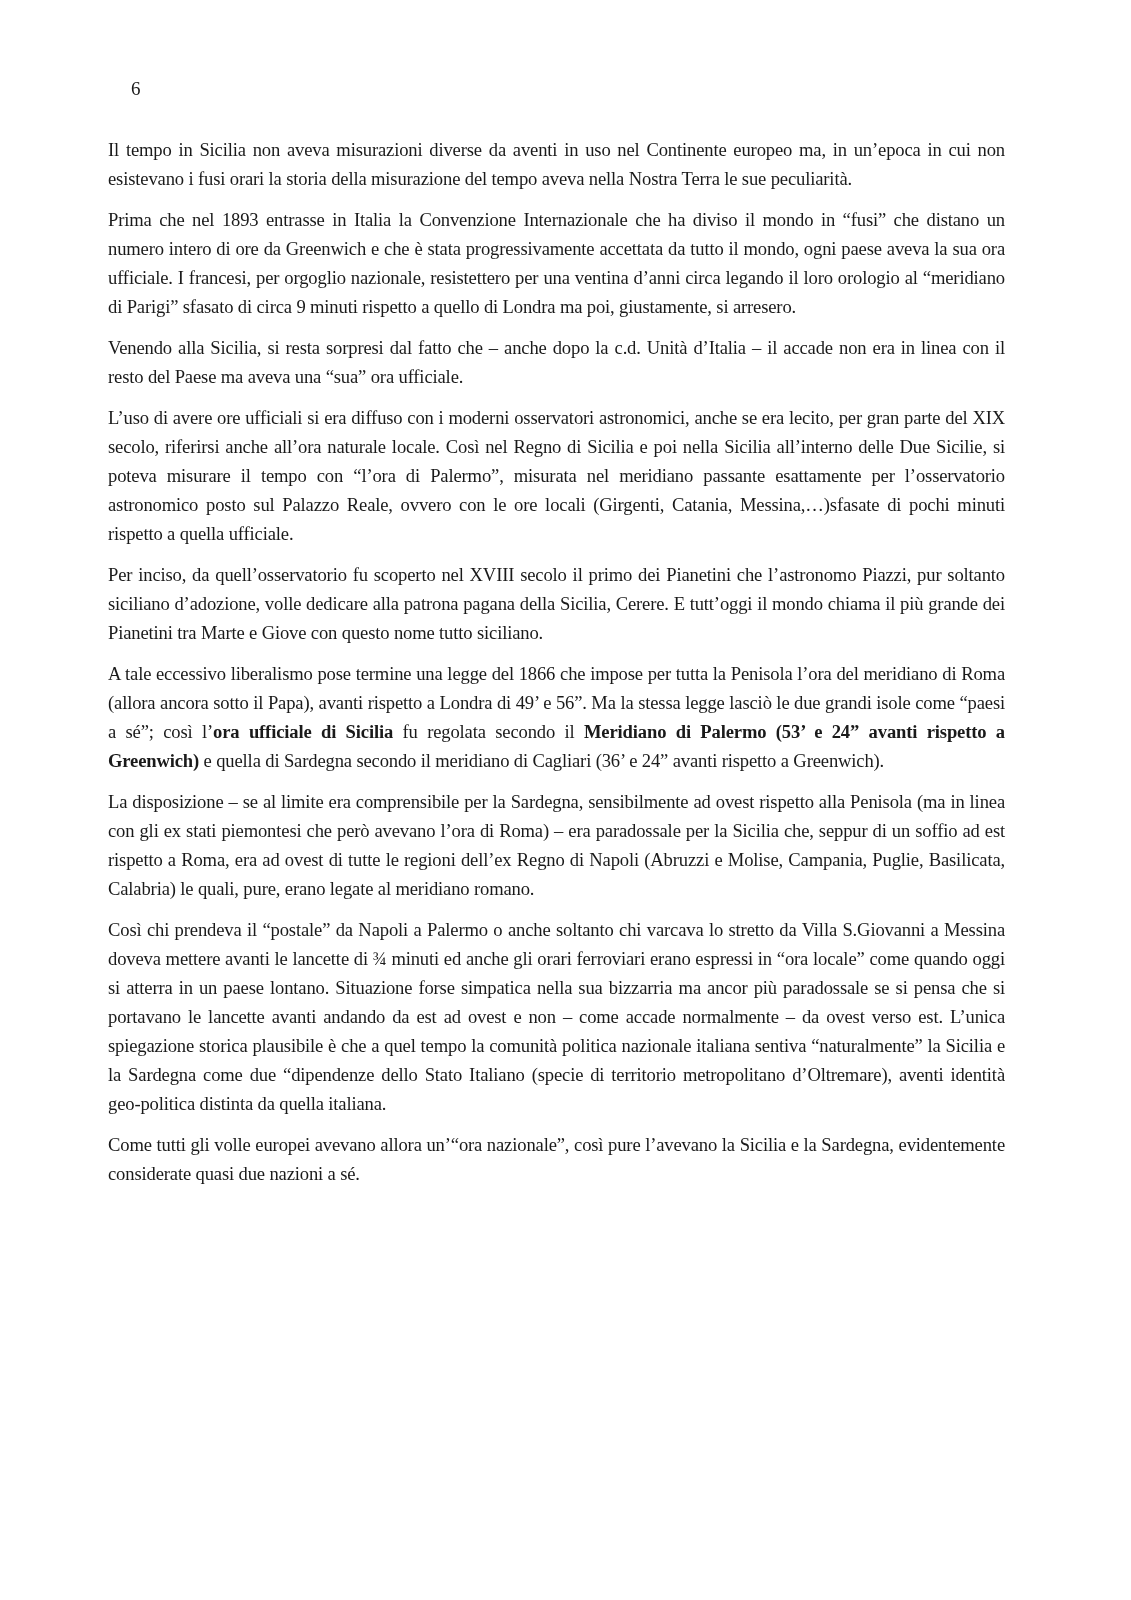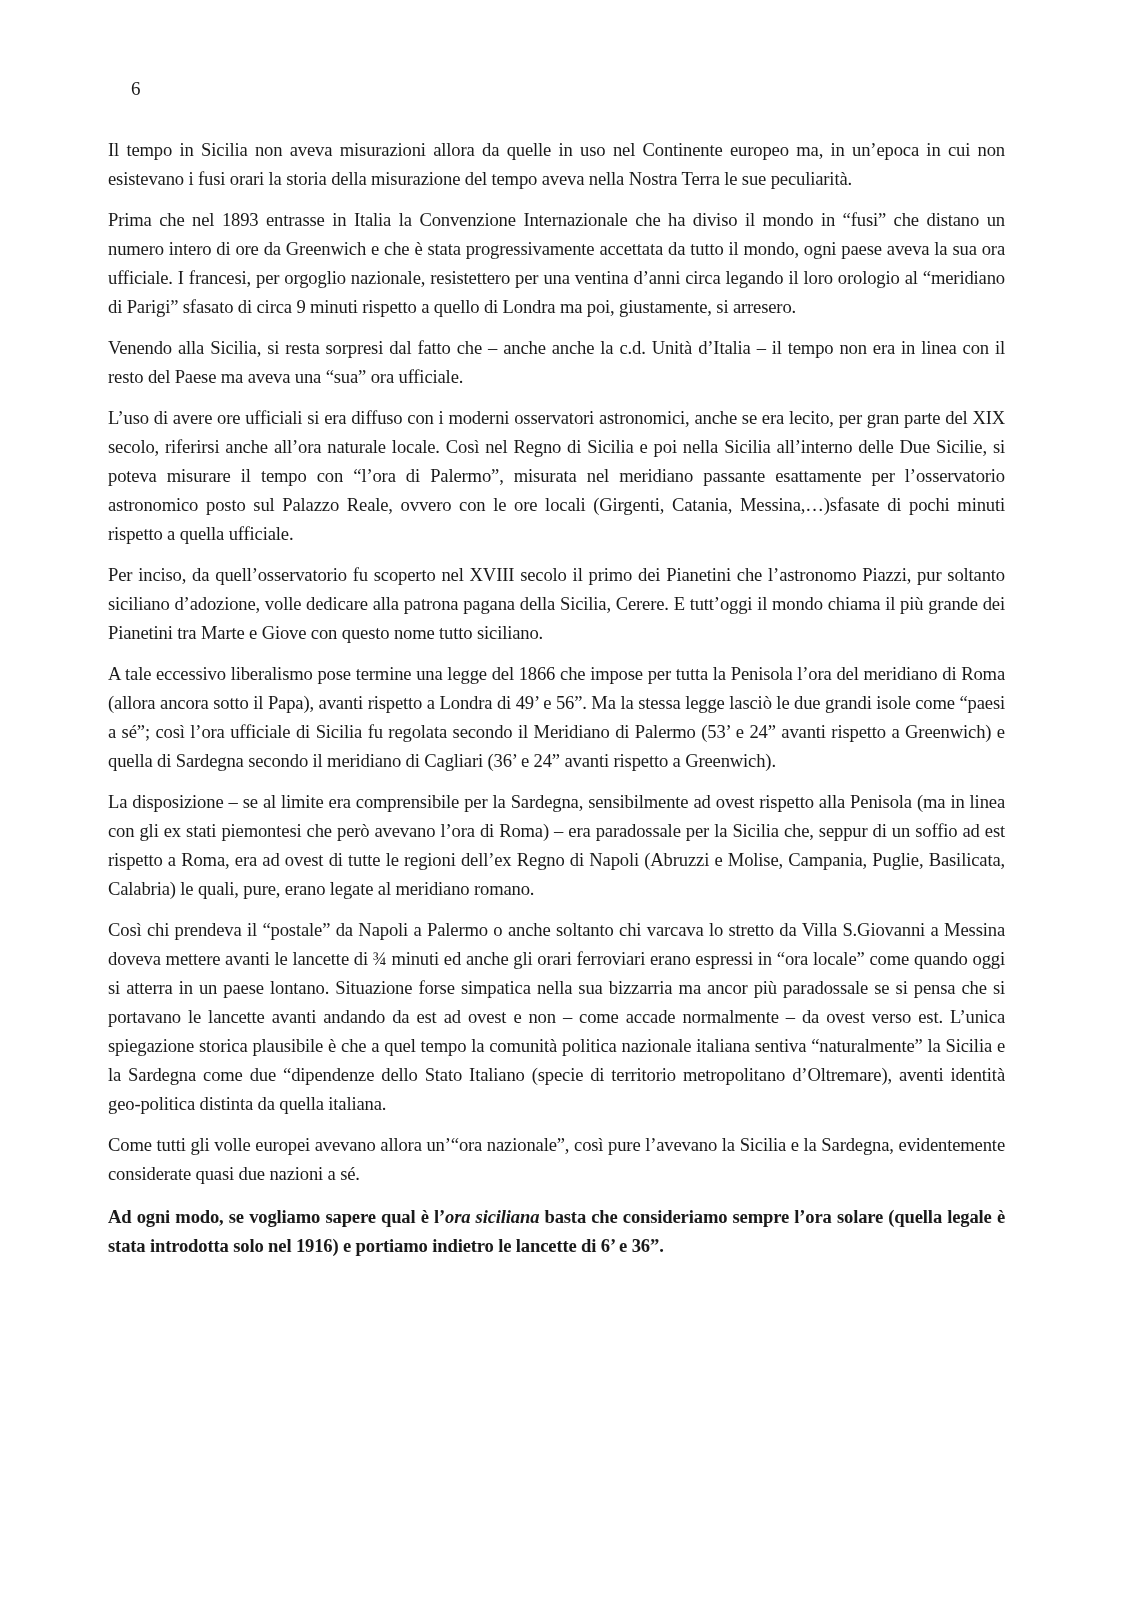--- a/index.html
+++ b/index.html
@@ -29,33 +29,32 @@
       width: 897px;
     }
     .para {
       margin: 0 0 12px 0;
       font-size: 18.6px;
       line-height: 29px;
       text-align: justify;
       text-justify: inter-word;
       letter-spacing: -0.15px;
     }
-    .bold { font-weight: normal; }
+    .bold { font-weight: bold; }
     .bold-italic { font-weight: bold; font-style: italic; }
     .final { font-weight: bold; margin-top: 14px; }
   </style>
 </head>
 <body>
 
 <div class="page-number">6</div>
 
 <div class="content">
-  <p class="para">Il tempo in Sicilia non aveva misurazioni allora da quelle in uso nel Continente europeo ma, in un’epoca in cui non esistevano i fusi orari la storia della misurazione del tempo aveva nella Nostra Terra le sue peculiarità.</p>
+  <p class="para">Il tempo in Sicilia non aveva misurazioni diverse da aventi in uso nel Continente europeo ma, in un’epoca in cui non esistevano i fusi orari la storia della misurazione del tempo aveva nella Nostra Terra le sue peculiarità.</p>
   <p class="para">Prima che nel 1893 entrasse in Italia la Convenzione Internazionale che ha diviso il mondo in “fusi” che distano un numero intero di ore da Greenwich e che è stata progressivamente accettata da tutto il mondo, ogni paese aveva la sua ora ufficiale. I francesi, per orgoglio nazionale, resistettero per una ventina d’anni circa legando il loro orologio al “meridiano di Parigi” sfasato di circa 9 minuti rispetto a quello di Londra ma poi, giustamente, si arresero.</p>
-  <p class="para">Venendo alla Sicilia, si resta sorpresi dal fatto che – anche anche la c.d. Unità d’Italia – il tempo non era in linea con il resto del Paese ma aveva una “sua” ora ufficiale.</p>
+  <p class="para">Venendo alla Sicilia, si resta sorpresi dal fatto che – anche dopo la c.d. Unità d’Italia – il accade non era in linea con il resto del Paese ma aveva una “sua” ora ufficiale.</p>
   <p class="para">L’uso di avere ore ufficiali si era diffuso con i moderni osservatori astronomici, anche se era lecito, per gran parte del XIX secolo, riferirsi anche all’ora naturale locale. Così nel Regno di Sicilia e poi nella Sicilia all’interno delle Due Sicilie, si poteva misurare il tempo con “l’ora di Palermo”, misurata nel meridiano passante esattamente per l’osservatorio astronomico posto sul Palazzo Reale, ovvero con le ore locali (Girgenti, Catania, Messina,…)sfasate di pochi minuti rispetto a quella ufficiale.</p>
   <p class="para">Per inciso, da quell’osservatorio fu scoperto nel XVIII secolo il primo dei Pianetini che l’astronomo Piazzi, pur soltanto siciliano d’adozione, volle dedicare alla patrona pagana della Sicilia, Cerere. E tutt’oggi il mondo chiama il più grande dei Pianetini tra Marte e Giove con questo nome tutto siciliano.</p>
   <p class="para"><span>A tale eccessivo liberalismo pose termine una legge del 1866 che impose per tutta la Penisola l’ora del meridiano di Roma (allora ancora sotto il Papa), avanti rispetto a Londra di 49’ e 56”. Ma la stessa legge lasciò le due grandi isole come “paesi a sé”; così l’</span><span class="bold">ora ufficiale di Sicilia</span><span> fu regolata secondo il </span><span class="bold">Meridiano di Palermo (53’ e 24” avanti rispetto a Greenwich)</span><span> e quella di Sardegna secondo il meridiano di Cagliari (36’ e 24” avanti rispetto a Greenwich).</span></p>
   <p class="para">La disposizione – se al limite era comprensibile per la Sardegna, sensibilmente ad ovest rispetto alla Penisola (ma in linea con gli ex stati piemontesi che però avevano l’ora di Roma) – era paradossale per la Sicilia che, seppur di un soffio ad est rispetto a Roma, era ad ovest di tutte le regioni dell’ex Regno di Napoli (Abruzzi e Molise, Campania, Puglie, Basilicata, Calabria) le quali, pure, erano legate al meridiano romano.</p>
   <p class="para">Così chi prendeva il “postale” da Napoli a Palermo o anche soltanto chi varcava lo stretto da Villa S.Giovanni a Messina doveva mettere avanti le lancette di ¾ minuti ed anche gli orari ferroviari erano espressi in “ora locale” come quando oggi si atterra in un paese lontano. Situazione forse simpatica nella sua bizzarria ma ancor più paradossale se si pensa che si portavano le lancette avanti andando da est ad ovest e non – come accade normalmente – da ovest verso est. L’unica spiegazione storica plausibile è che a quel tempo la comunità politica nazionale italiana sentiva “naturalmente” la Sicilia e la Sardegna come due “dipendenze dello Stato Italiano (specie di territorio metropolitano d’Oltremare), aventi identità geo-politica distinta da quella italiana.</p>
   <p class="para">Come tutti gli volle europei avevano allora un’“ora nazionale”, così pure l’avevano la Sicilia e la Sardegna, evidentemente considerate quasi due nazioni a sé.</p>
-  <p class="para final"><span>Ad ogni modo, se vogliamo sapere qual è l’</span><span class="bold-italic">ora siciliana</span><span> basta che consideriamo sempre l’ora solare (quella legale è stata introdotta solo nel 1916) e portiamo indietro le lancette di 6’ e 36”.</span></p>
 </div>
 
 </body></html>

